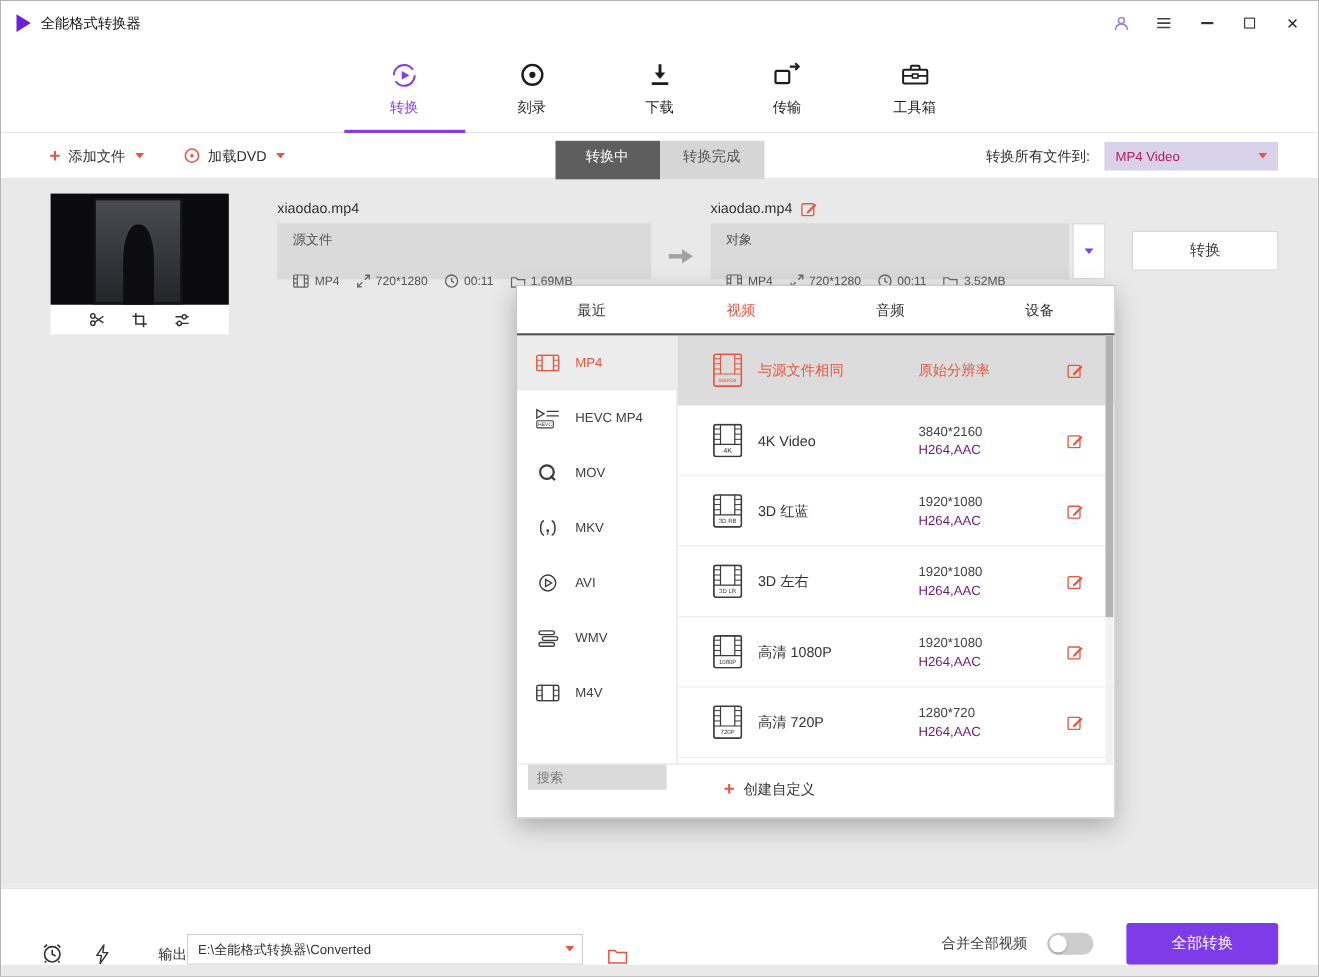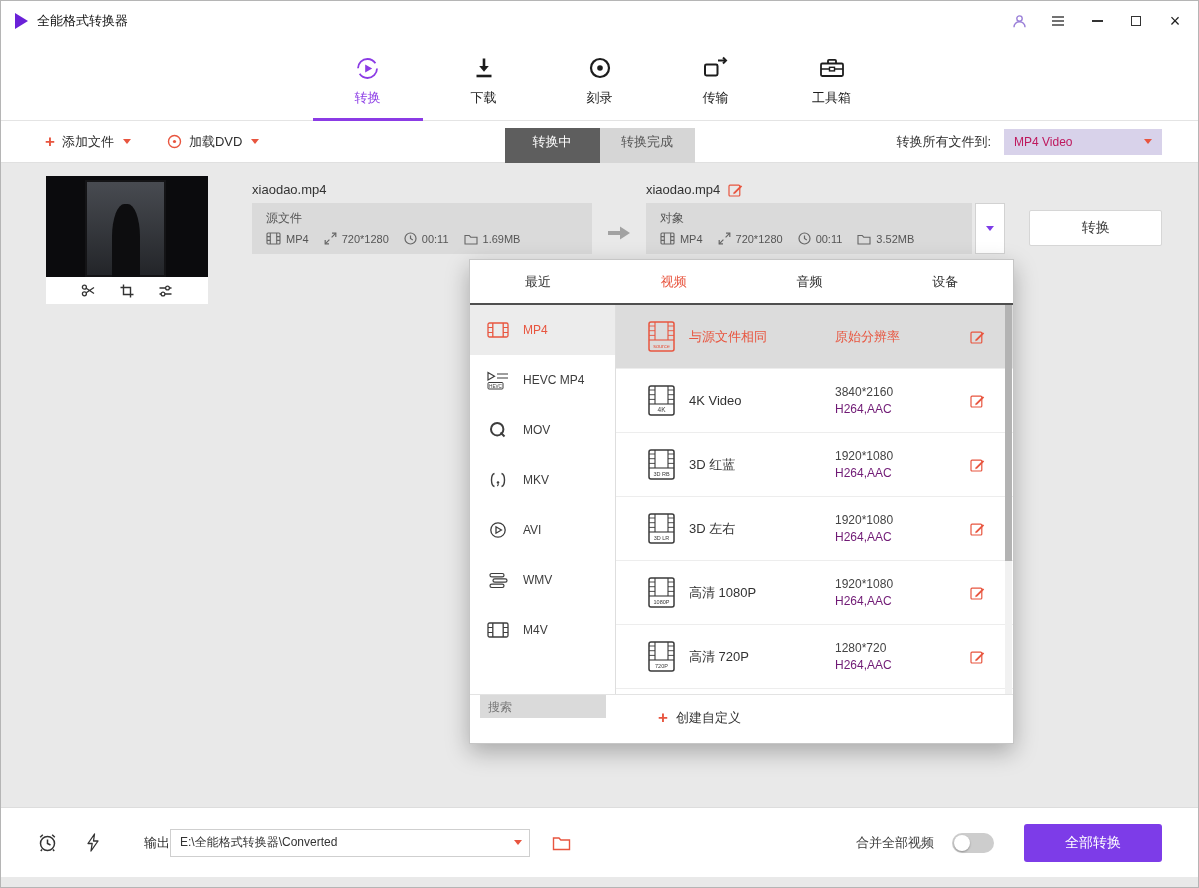--- a/index.html
+++ b/index.html
@@ -48,21 +48,21 @@
   .thumb{height:101px;background:#0b0b0d;position:relative;overflow:hidden;cursor:pointer}
   .door{position:absolute;left:24%;top:4%;width:50%;height:96%;background:linear-gradient(#484b51,#232529);border:2px solid #141416}
   .person{position:absolute;left:41%;top:28%;width:17%;height:72%;background:#0d0d0f;border-radius:45% 45% 0 0}
   .thumb-tools{height:27px;background:#fff;display:flex;align-items:center;justify-content:center;gap:24px;color:#333}
   .thumb-tools .tool{cursor:pointer;display:flex}
   .src-col{width:346px}
   .tgt-col{width:366px}
   .fname{font-size:13px;color:#333}
   .fname-row{height:27px;display:flex;align-items:center;gap:8px}
   .info-box{background:#dadada;height:51px;padding:7px 14px 0}
-  .sec{font-size:12px;color:#555;margin-bottom:5px}
+  .sec{font-size:12px;color:#555;margin-bottom:22px}
   .meta{display:flex;align-items:center;font-size:11px;color:#555}
   .m{display:flex;align-items:center;gap:5px;margin-right:15px}
   .m svg{color:#666}
   .go-arrow{margin:48px 14px 0 14px;color:#a2a2a2}
   .tgt-row{display:flex;align-items:stretch}
   .tgt-row .info-box{flex:1}
   .dd-btn{width:30px;background:#fff;border:1px solid #d2d2d2;margin-left:3px;display:flex;align-items:center;justify-content:center;color:#7d3ce8;cursor:pointer}
   .edit{color:#e8553f;display:flex;cursor:pointer}
   .convert-btn{width:135px;height:36px;margin-left:24px;margin-top:34px;background:#fff;border:1px solid #d6d6d6;border-radius:2px;font-size:14px;color:#3c3c3c;font-family:inherit;cursor:pointer}
 
@@ -89,21 +89,21 @@
   .preset-row.active .pname,.preset-row.active .pdetail{color:#e8553f}
   .preset-row.active .pic{color:#e8553f}
   .vscroll{position:absolute;top:0;right:1px;width:7px;height:100%;background:#f1f1f1;cursor:pointer}
   .vthumb{position:absolute;top:0;left:0;width:7px;height:256px;background:#b3b3b3}
   .pfoot{height:46px;border-top:1px solid #e3e3e3;display:flex;padding:0 10px}
   .search{width:126px;height:23px;background:#dadada;border:none;font-size:12px;color:#666;padding:0 8px;font-family:inherit}
   .search::placeholder{color:#777}
   .create{display:flex;align-items:center;gap:8px;margin-left:52px;font-size:13px;color:#333;cursor:pointer}
 
   
-  .footer{position:absolute;left:0;right:0;bottom:10px;height:70px;background:#fff;border-top:1px solid #ddd;display:flex;align-items:center;padding:0 36px}
+  .footer{position:absolute;left:0;right:0;bottom:10px;height:70px;background:#fff;border-top:1px solid #ddd;display:flex;align-items:flex-end;padding:0 36px}
   .f-ic{display:flex;color:#333;cursor:pointer}
   .f-ic.gap{margin-left:28px}
   .out-lab{font-size:13px;color:#2e2e2e;margin-left:44px}
   .path-select{position:relative;}
   .path-input{width:360px;height:28px;border:1px solid #cfcfcf;background:#fff;font-size:12px;color:#333;padding:0 24px 0 9px;font-family:inherit}
   .pcaret{position:absolute;right:8px;top:11px;color:#e8553f}
   .folder-btn{margin-left:22px;color:#e8553f}
   .f-right{margin-left:auto;display:flex;align-items:center}
   .merge-lab{font-size:13px;color:#3c3c3c}
   .toggle{width:42px;height:20px;border-radius:10px;background:#cdcdcd;position:relative;margin-left:18px;cursor:pointer}
@@ -147,35 +147,35 @@
       <svg width="27" height="27" viewBox="0 0 27 27" fill="none" stroke="currentColor">
           <circle cx="13.5" cy="13.5" r="9.5" stroke-width="1.8" stroke-dasharray="24 5.8"></circle>
           <polygon points="11.2,9.6 11.2,17.4 18.2,13.5" fill="currentColor" stroke="none"></polygon>
         </svg>
     </span>
     <span>转换</span>
   </div>
   <div class="nav-tab">
     <span class="nav-ic">
       <svg width="26" height="26" viewBox="0 0 26 26" fill="none" stroke="currentColor">
+          <circle cx="13" cy="13" r="9" stroke-width="2.2"></circle>
+          <circle cx="13" cy="13" r="2.8" fill="currentColor" stroke="none"></circle>
+        </svg>
+    </span>
+    <span>刻录</span>
+  </div>
+  <div class="nav-tab">
+    <span class="nav-ic">
+      <svg width="26" height="26" viewBox="0 0 26 26" fill="none" stroke="currentColor">
           <path d="M13 3.5 V12" stroke-width="2.6"></path>
           <polygon points="8.2,11 17.8,11 13,16.8" fill="currentColor" stroke="none"></polygon>
           <path d="M5.5 21 H20.5" stroke-width="2.6"></path>
         </svg>
     </span>
     <span>下载</span>
-  </div>
-  <div class="nav-tab">
-    <span class="nav-ic">
-      <svg width="26" height="26" viewBox="0 0 26 26" fill="none" stroke="currentColor">
-          <circle cx="13" cy="13" r="9" stroke-width="2.2"></circle>
-          <circle cx="13" cy="13" r="2.8" fill="currentColor" stroke="none"></circle>
-        </svg>
-    </span>
-    <span>刻录</span>
   </div>
   <div class="nav-tab">
     <span class="nav-ic">
       <svg width="27" height="26" viewBox="0 0 27 26" fill="none" stroke="currentColor">
           <rect x="3" y="9.5" width="12.5" height="11" rx="1.4" stroke-width="2"></rect>
           <path d="M16 5.5 H24" stroke-width="2"></path>
           <path d="M21 2.5 L24 5.5 L21 8.5" stroke-width="2"></path>
         </svg>
     </span>
     <span>传输</span>

